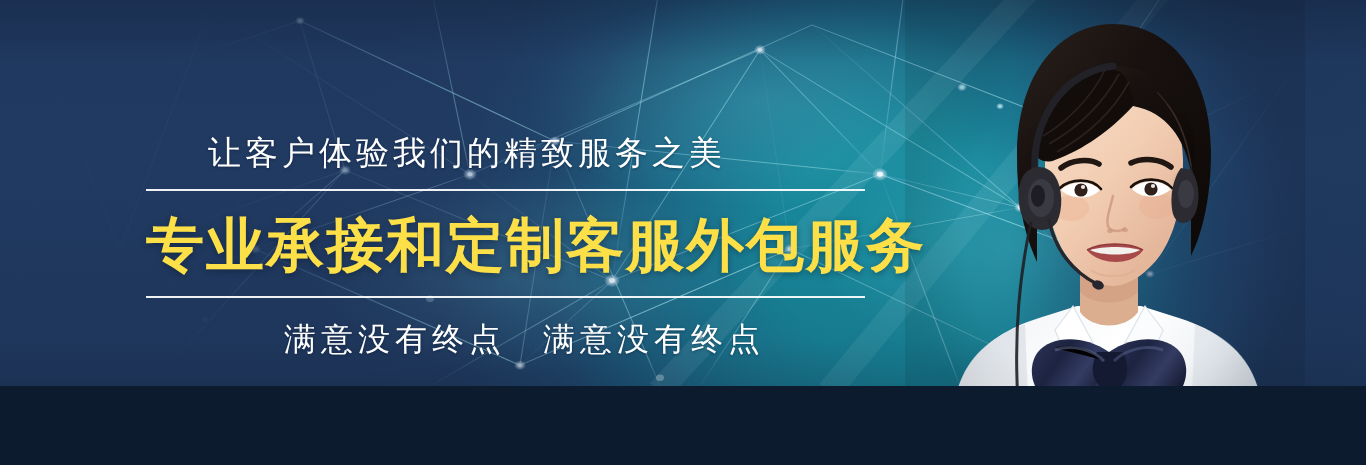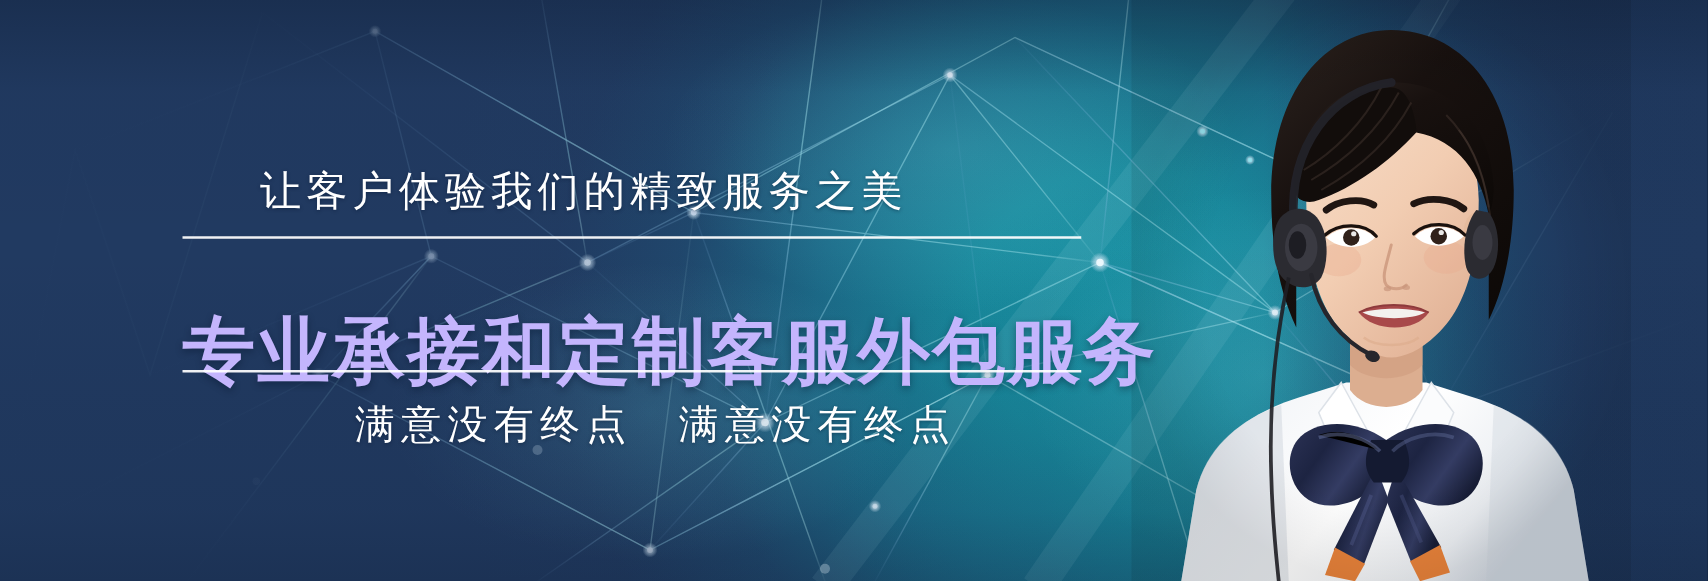--- a/index.html
+++ b/index.html
@@ -7,21 +7,21 @@
     padding: 0;
     background: #0d1b2e;
   }
   body {
     font-family: "Liberation Sans", sans-serif;
   }
 
   .banner {
     position: relative;
     width: 1366px;
-    height: 465px;
+    height: 386px;
     overflow: hidden;
     background: #213a61;
   }
 
   
   .bg-base {
     position: absolute;
     inset: 0;
     background: #213a61;
   }
@@ -125,26 +125,25 @@
   .rule-top { top: 189px; }
   .rule-bottom { top: 296px; }
 
   .headline {
     position: absolute;
     left: 146px;
     top: 208px;
     font-size: 58px;
     line-height: 74px;
     letter-spacing: 2px;
-    color: #c4b5fd;
+    color: #fde047;
     font-family: "DejaVu Sans", sans-serif;
     font-weight: 700;
     white-space: nowrap;
     text-shadow: 0 2px 6px rgba(0,18,40,0.38);
-    margin-top: 36px;
   }
 
   .subtitle {
     position: absolute;
     left: 284px;
     top: 316px;
     font-size: 32px;
     line-height: 46px;
     letter-spacing: 5px;
     color: #ffffff;

